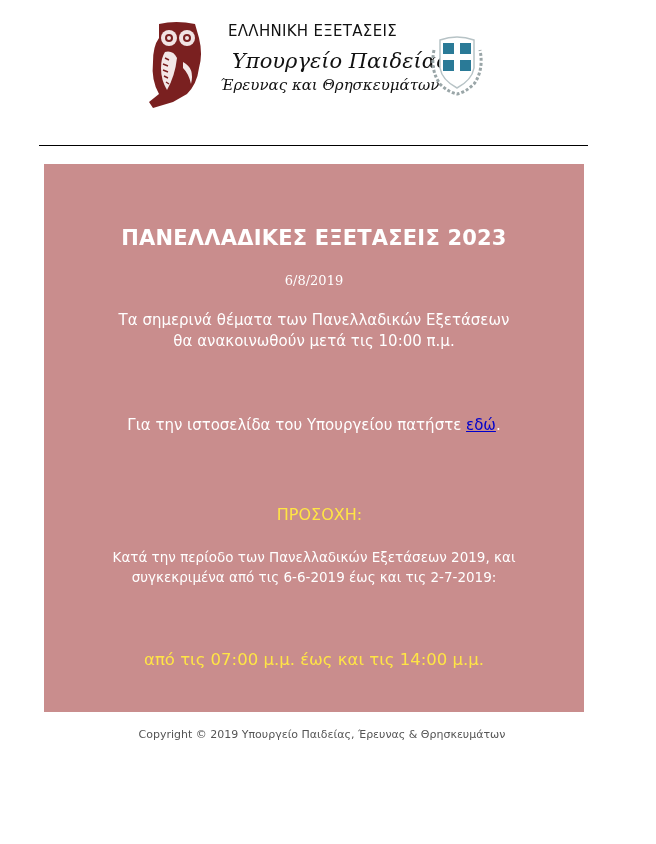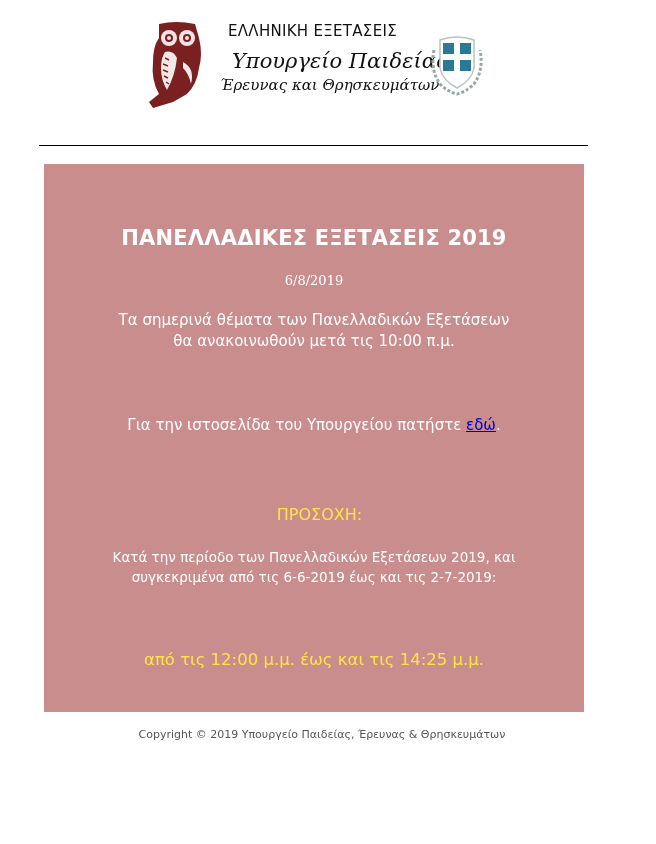--- a/index.html
+++ b/index.html
@@ -174,28 +174,28 @@
     <rect x="17" y="13" width="11" height="11" fill="#2a7a97"></rect>
     <rect x="34" y="13" width="11" height="11" fill="#2a7a97"></rect>
     <rect x="17" y="30" width="11" height="11" fill="#2a7a97"></rect>
     <rect x="34" y="30" width="11" height="11" fill="#2a7a97"></rect>
   </svg>
 </div>
 
 <div class="rule"></div>
 
 <div class="box">
-  <div class="title">ΠΑΝΕΛΛΑΔΙΚΕΣ ΕΞΕΤΑΣΕΙΣ 2019</div>
+  <div class="title">ΠΑΝΕΛΛΑΔΙΚΕΣ ΕΞΕΤΑΣΕΙΣ 2023</div>
   <div class="date">6/8/2019</div>
   <div class="announce">
     <div>Τα σημερινά θέματα των Πανελλαδικών Εξετάσεων</div>
     <div>θα ανακοινωθούν μετά τις 10:00 π.μ.</div>
   </div>
   <div class="site"><span>Για την ιστοσελίδα του Υπουργείου πατήστε </span><a href="#">εδώ</a><span>.</span></div>
   <div class="attention">ΠΡΟΣΟΧΗ:</div>
   <div class="notice">
     <div>Κατά την περίοδο των Πανελλαδικών Εξετάσεων 2019, και</div>
     <div>συγκεκριμένα από τις 6-6-2019 έως και τις 2-7-2019:</div>
   </div>
-  <div class="hours">από τις 12:00 μ.μ. έως και τις 14:25 μ.μ.</div>
+  <div class="hours">από τις 07:00 μ.μ. έως και τις 14:00 μ.μ.</div>
 </div>
 
 <div class="copyright">Copyright © 2019 Υπουργείο Παιδείας, Έρευνας &amp; Θρησκευμάτων</div>
 
 </body></html>

